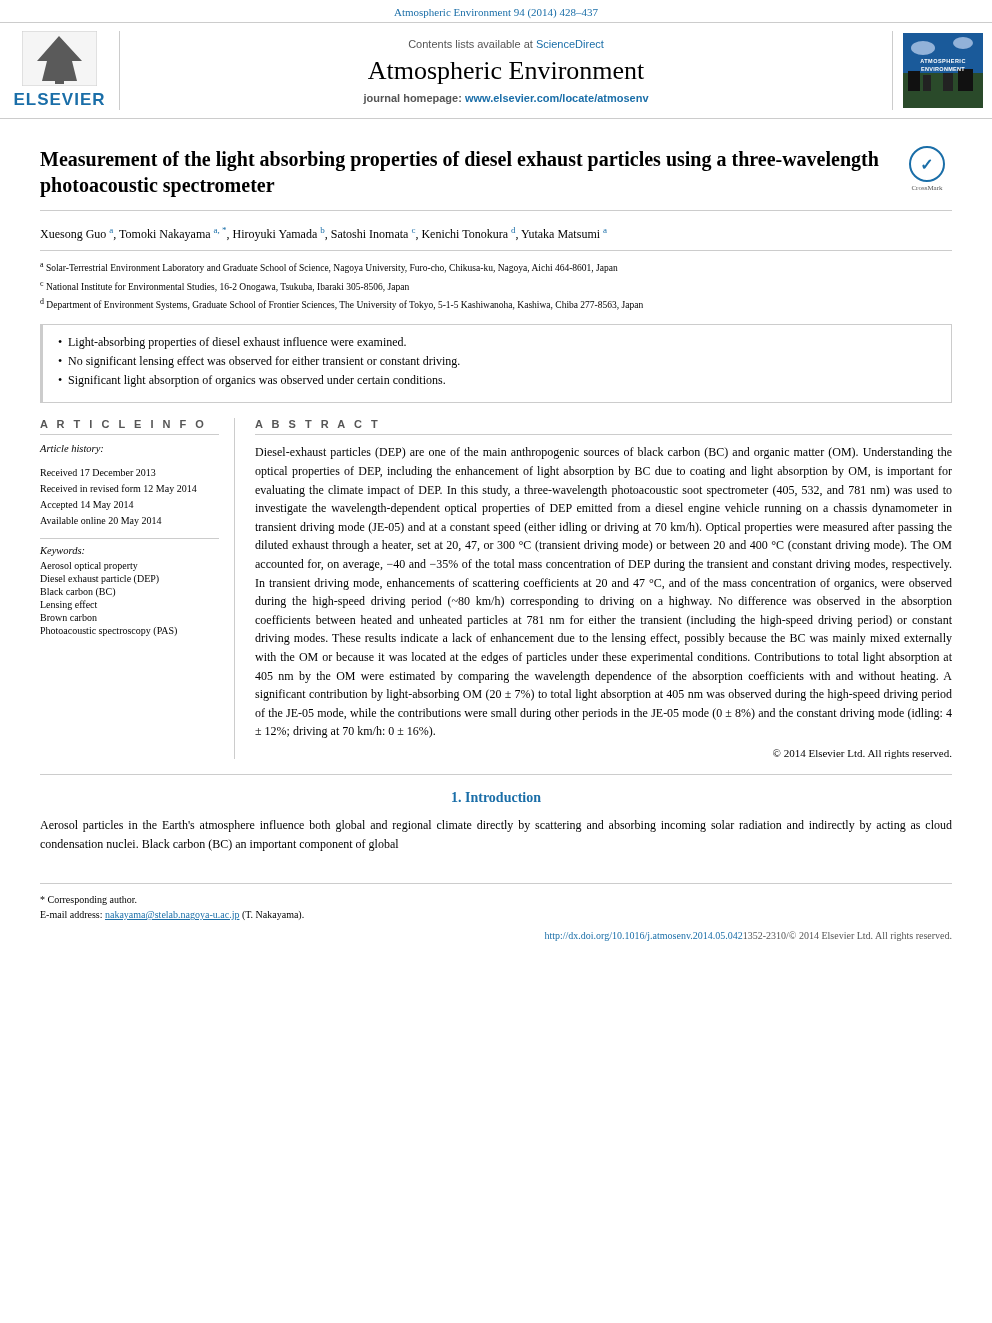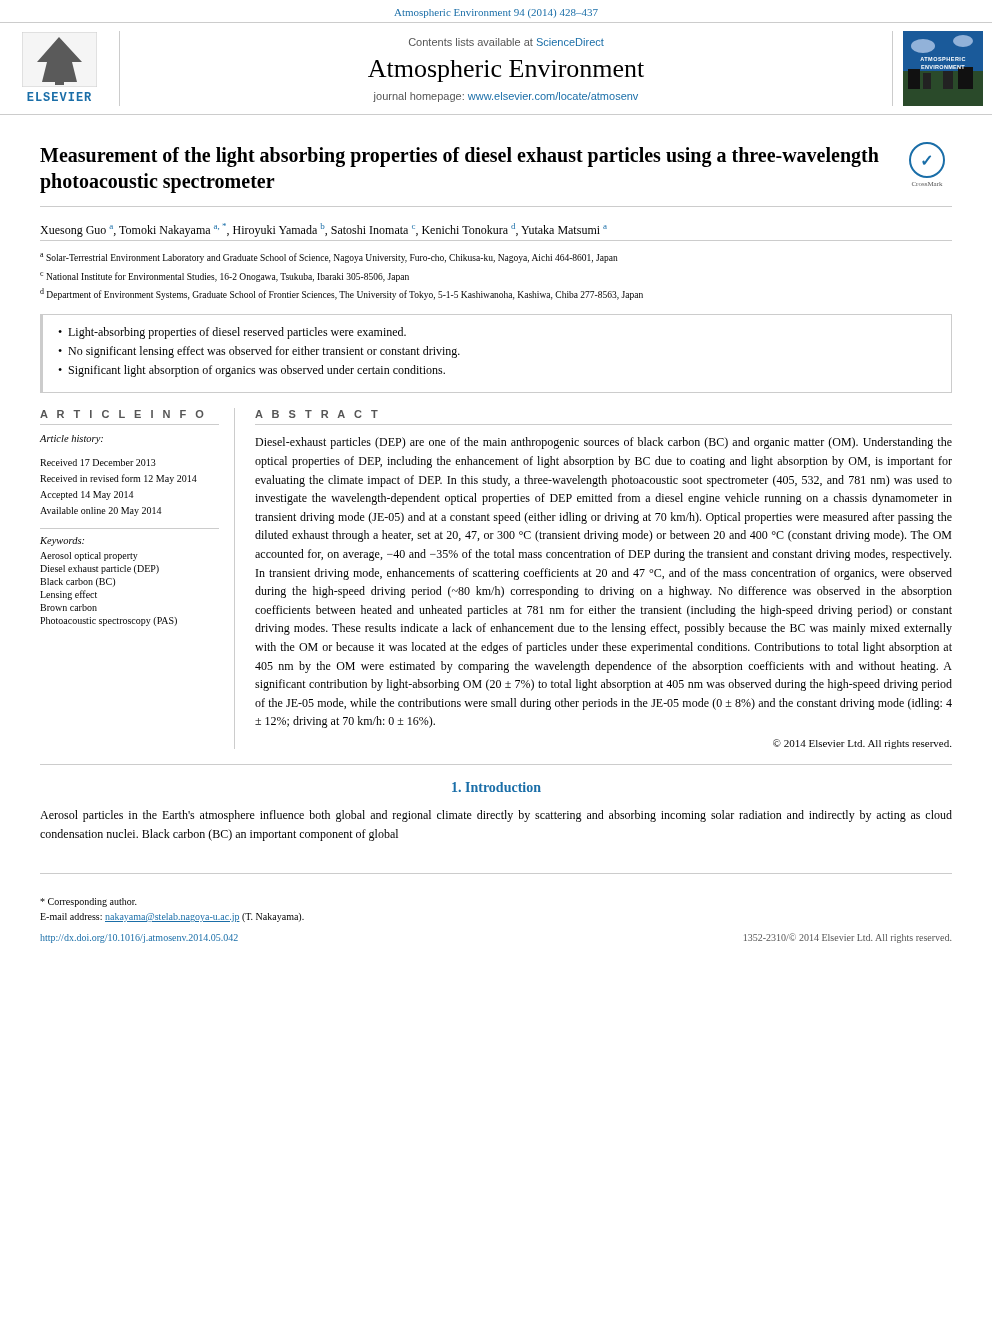--- a/index.html
+++ b/index.html
@@ -29,24 +29,24 @@
       display: flex;
       flex-direction: column;
       align-items: center;
       justify-content: center;
       border-right: 1px solid #ccc;
       padding-right: 10px;
       margin-right: 10px;
       flex-shrink: 0;
     }
     .elsevier-logo .elsevier-text {
-      font-size: 12px;
+      font-size: 17px;
       color: #1a6ea8;
       letter-spacing: 1px;
-      font-family: Liberation Mono, monospace;
+      font-family: Liberation Sans, sans-serif;
       font-weight: bold;
     }
     .header-center {
       flex: 1;
       display: flex;
       flex-direction: column;
       align-items: center;
       justify-content: center;
       text-align: center;
     }
@@ -64,20 +64,21 @@
       font-size: 26px;
       font-weight: normal;
       color: #000;
       margin-bottom: 6px;
       font-family: "Times New Roman", serif;
     }
     .header-center .journal-url {
       font-size: 11px;
       color: #555;
       font-family: Arial, sans-serif;
+      font-weight: bold;
     }
     .header-center .journal-url a {
       color: #1a6ea8;
       text-decoration: none;
     }
     .journal-logo-right {
       width: 90px;
       display: flex;
       flex-direction: column;
       align-items: center;
@@ -270,32 +271,31 @@
       color: #1a6ea8;
     }
     .intro-text {
       font-size: 12px;
       line-height: 1.55;
       text-align: justify;
     }
     .footer-section {
       border-top: 1px solid #ccc;
       margin-top: 20px;
-      padding-top: 20px;
+      padding-top: 8px;
     }
     .footnote-text {
       font-size: 10px;
       line-height: 1.5;
       color: #000;
     }
     .footer-links {
       display: flex;
-      justify-content: space-between;
+      justify-content: flex-end;
       margin-top: 8px;
-      gap: 37px;
     }
     .footer-doi {
       color: #1a6ea8;
       font-size: 10px;
       text-decoration: none;
     }
     .footer-issn {
       font-size: 10px;
       color: #555;
     }
@@ -365,38 +365,38 @@
 <div class="main-content">
 
   <div class="article-title-section" style="margin-top:12px;">
     <div class="article-title">Measurement of the light absorbing properties of diesel exhaust particles using a three-wavelength photoacoustic spectrometer</div>
     <div class="crossmark">
       <div class="crossmark-circle">✓</div>
       <div class="crossmark-label">CrossMark</div>
     </div>
   </div>
 
-  <div class="authors-section" style="margin-bottom:0;">
+  <div class="authors-section" style="margin-bottom:6px;">
     Xuesong Guo <sup>a</sup>, Tomoki Nakayama <sup>a, *</sup>, Hiroyuki Yamada <sup>b</sup>, Satoshi Inomata <sup>c</sup>, Kenichi Tonokura <sup>d</sup>, Yutaka Matsumi <sup>a</sup>
   </div>
 
   <div class="affiliations">
     <div class="affiliation-item">
       <sup>a</sup> <span>Solar-Terrestrial Environment Laboratory and Graduate School of Science, Nagoya University, Furo-cho, Chikusa-ku, Nagoya, Aichi 464-8601, Japan</span>
     </div>
     <div class="affiliation-item">
       <sup>c</sup> <span>National Institute for Environmental Studies, 16-2 Onogawa, Tsukuba, Ibaraki 305-8506, Japan</span>
     </div>
     <div class="affiliation-item">
       <sup>d</sup> <span>Department of Environment Systems, Graduate School of Frontier Sciences, The University of Tokyo, 5-1-5 Kashiwanoha, Kashiwa, Chiba 277-8563, Japan</span>
     </div>
   </div>
 
   <div class="highlights-section">
-    <div class="highlight-item">Light-absorbing properties of diesel reserved particles were examined.</div>
+    <div class="highlight-item">Light-absorbing properties of diesel exhaust influence were examined.</div>
     <div class="highlight-item">No significant lensing effect was observed for either transient or constant driving.</div>
     <div class="highlight-item">Significant light absorption of organics was observed under certain conditions.</div>
   </div>
 
   <div class="two-column">
 
     <div class="article-info-col">
       <div class="col-title">A R T I C L E  I N F O</div>
 
       <div class="article-history">

